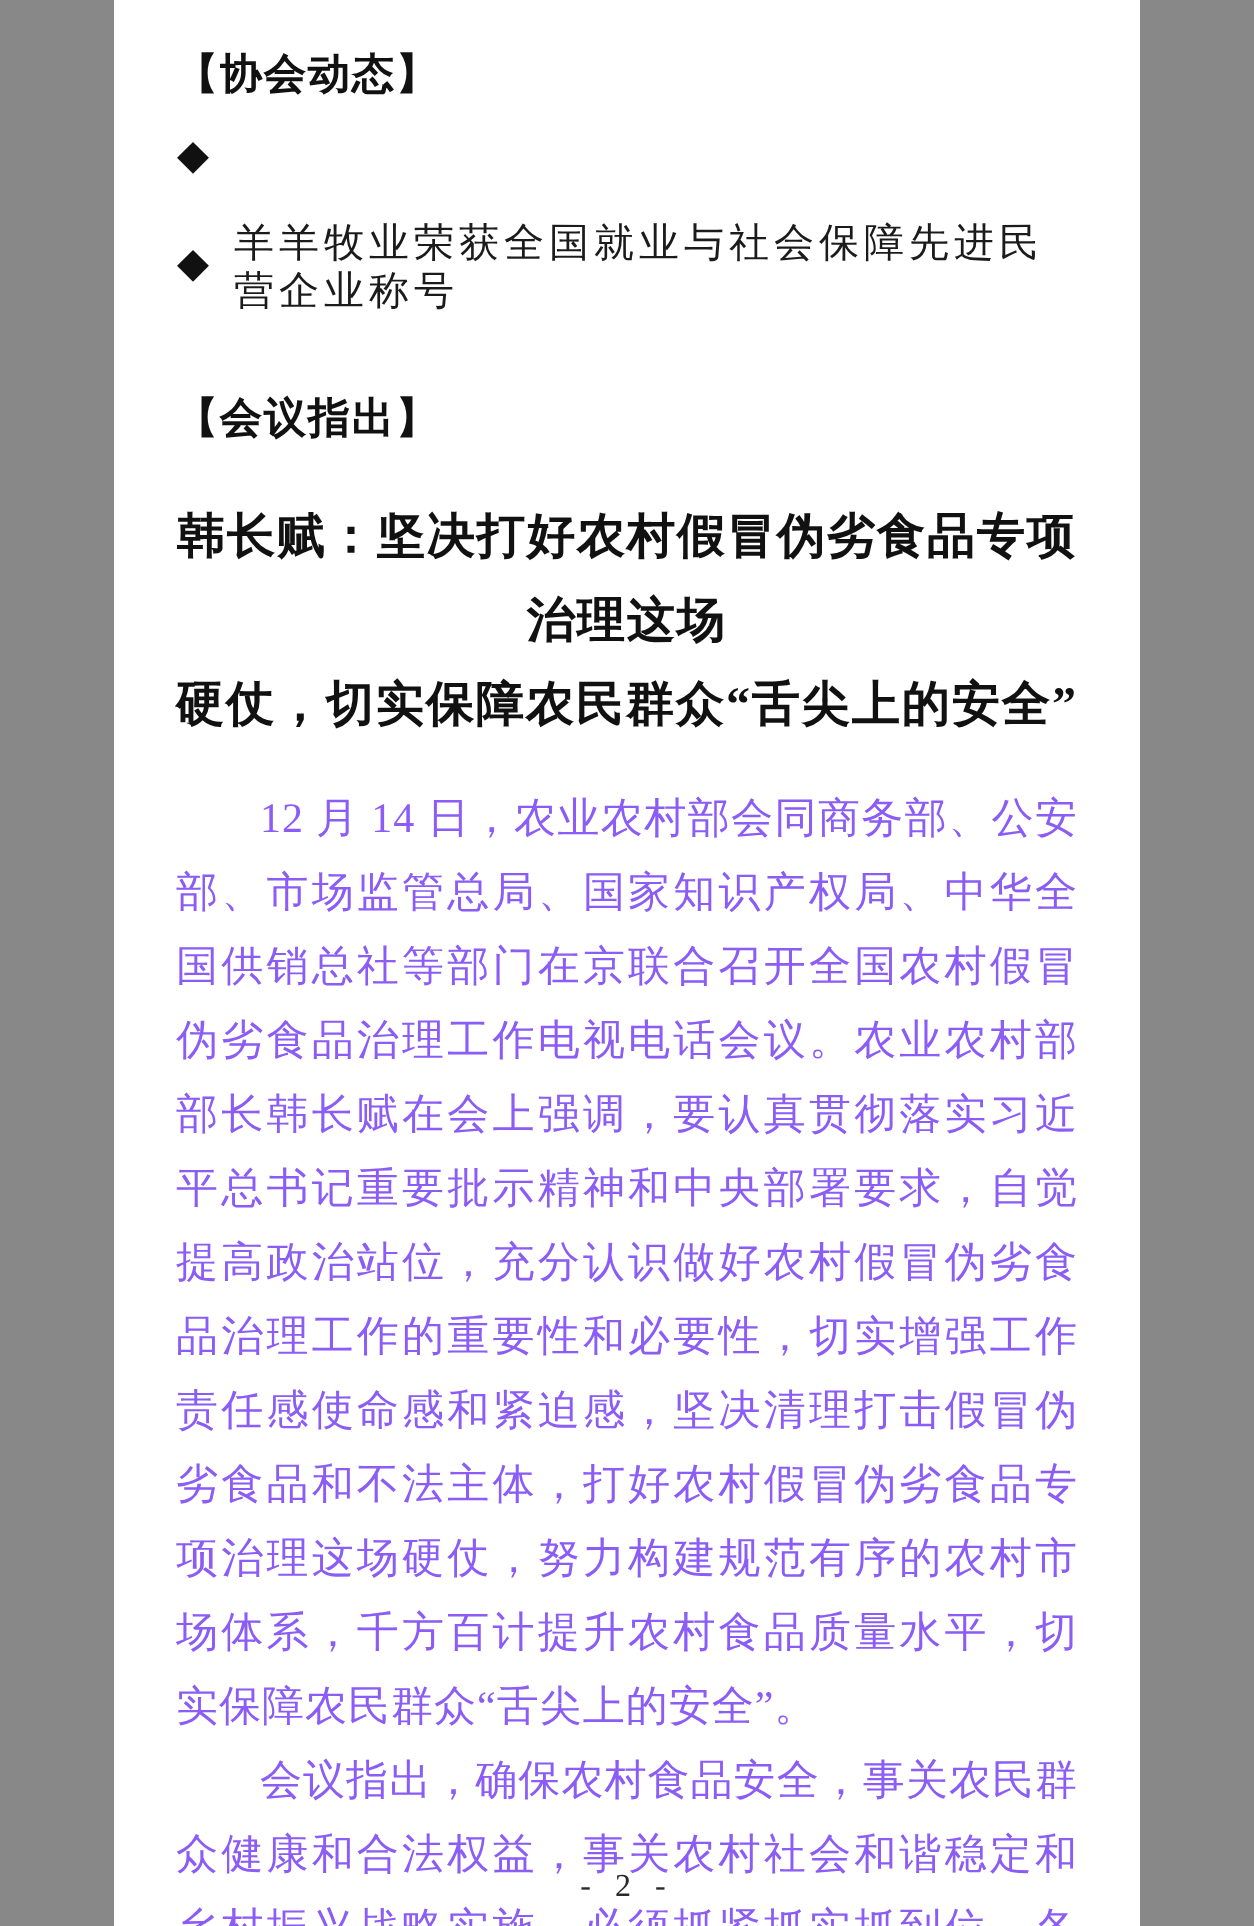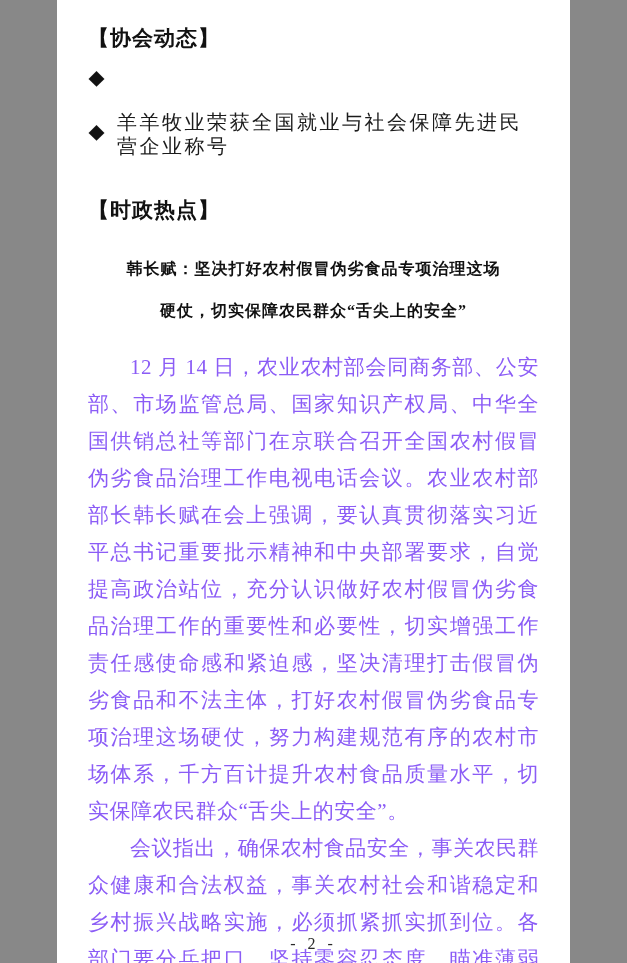--- a/index.html
+++ b/index.html
@@ -45,21 +45,21 @@
   .diamond {
     font-size: 17px;
     margin-right: 12px;
     letter-spacing: 0;
     flex: 0 0 auto;
     color: #111111;
   }
   .hot-header { margin-top: 40px; }
   .article-title {
     margin: 26px 0 0 0;
-    font-size: 16px;
+    font-size: 24px;
     font-weight: bold;
     text-align: center;
     line-height: 42px;
     letter-spacing: 1px;
     color: #111111;
   }
   .article-title .title-line { display: block; }
   .body-para {
     margin: 0;
     font-size: 21px;
@@ -91,21 +91,21 @@
   <ul class="bullet-list">
     <li class="bullet-item">
       <span class="diamond">◆</span>
     </li>
     <li class="bullet-item">
       <span class="diamond">◆</span>
       <span>羊羊牧业荣获全国就业与社会保障先进民营企业称号</span>
     </li>
   </ul>
 
-  <div class="section-header hot-header">【时政热点】</div>
+  <div class="section-header hot-header">【会议指出】</div>
 
   <h1 class="article-title">
     <span class="title-line">韩长赋：坚决打好农村假冒伪劣食品专项治理这场</span>
     <span class="title-line">硬仗，切实保障农民群众“舌尖上的安全”</span>
   </h1>
 
   <p class="body-para first">12 月 14 日，农业农村部会同商务部、公安部、市场监管总局、国家知识产权局、中华全国供销总社等部门在京联合召开全国农村假冒伪劣食品治理工作电视电话会议。农业农村部部长韩长赋在会上强调，要认真贯彻落实习近平总书记重要批示精神和中央部署要求，自觉提高政治站位，充分认识做好农村假冒伪劣食品治理工作的重要性和必要性，切实增强工作责任感使命感和紧迫感，坚决清理打击假冒伪劣食品和不法主体，打好农村假冒伪劣食品专项治理这场硬仗，努力构建规范有序的农村市场体系，千方百计提升农村食品质量水平，切实保障农民群众“舌尖上的安全”。</p>
 
   <p class="body-para">会议指出，确保农村食品安全，事关农民群众健康和合法权益，事关农村社会和谐稳定和乡村振兴战略实施，必须抓紧抓实抓到位。各部门要分兵把口，坚持零容忍态度，瞄准薄弱环节，以更大的决心、更自觉的行动、更精准的举措，合力推进农村假冒伪劣食品专项整治行动。会议强调，要以高压严打态势，对农村食品市场开展一次全面“大扫除”，集中力量打击生产经营假冒伪劣食品等违法违规行为，打掉</p>
 

